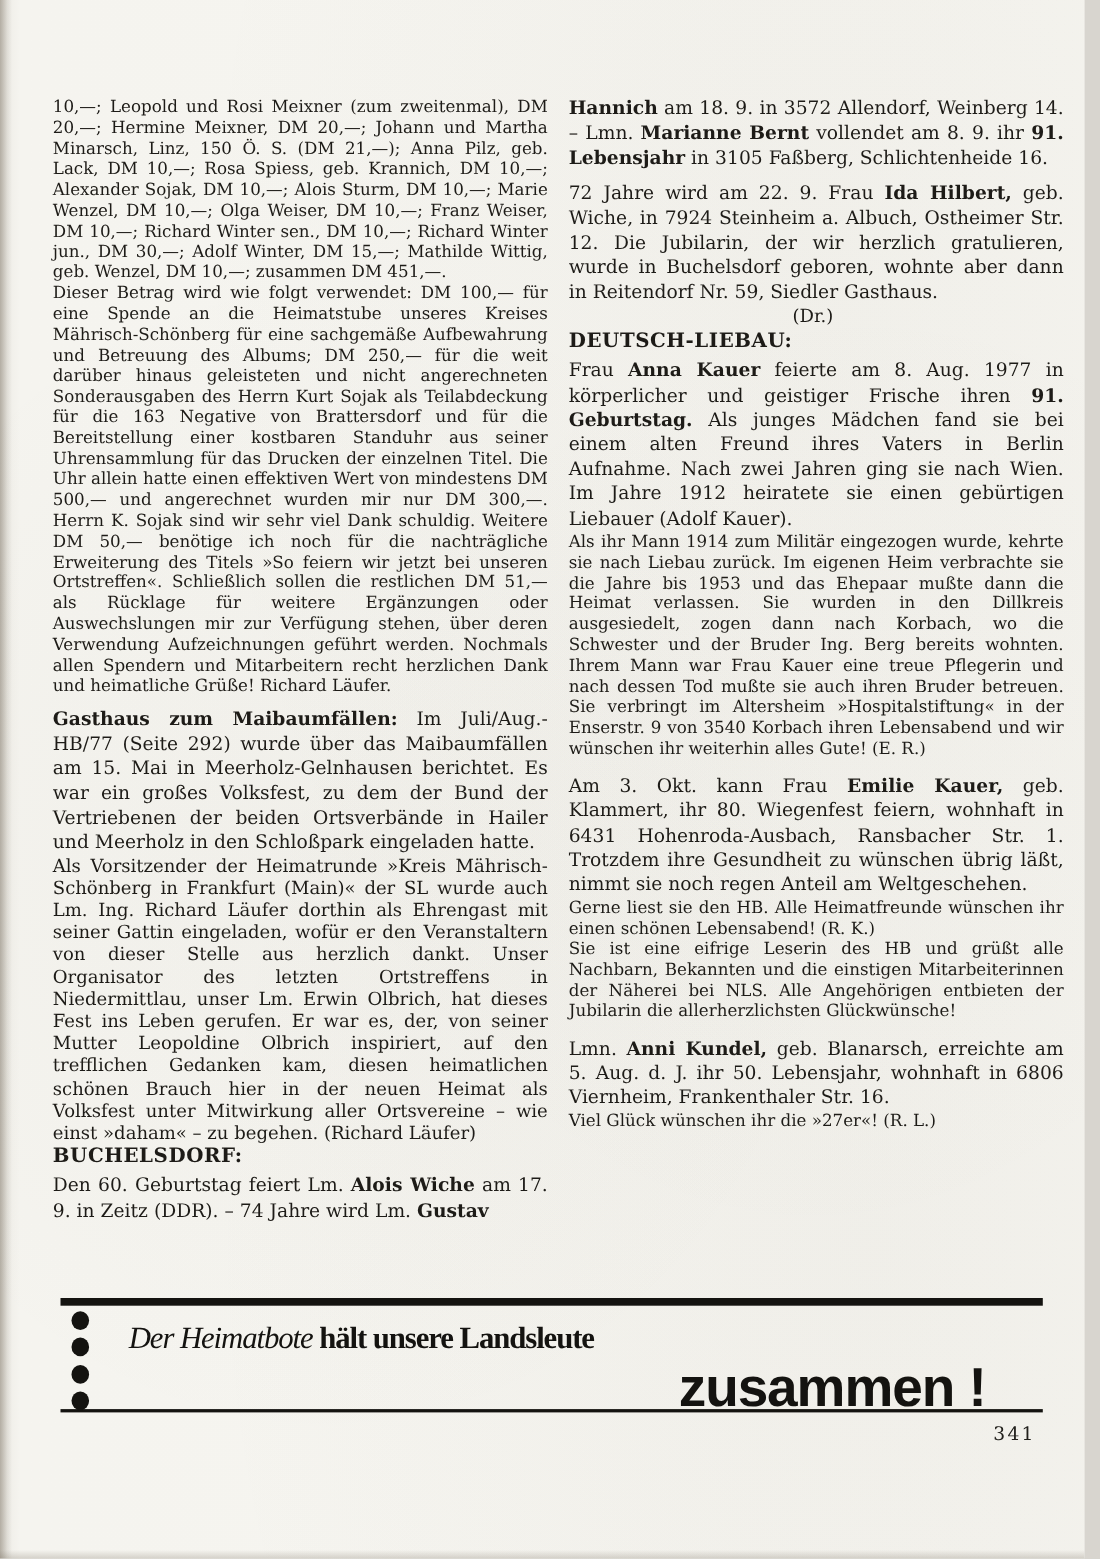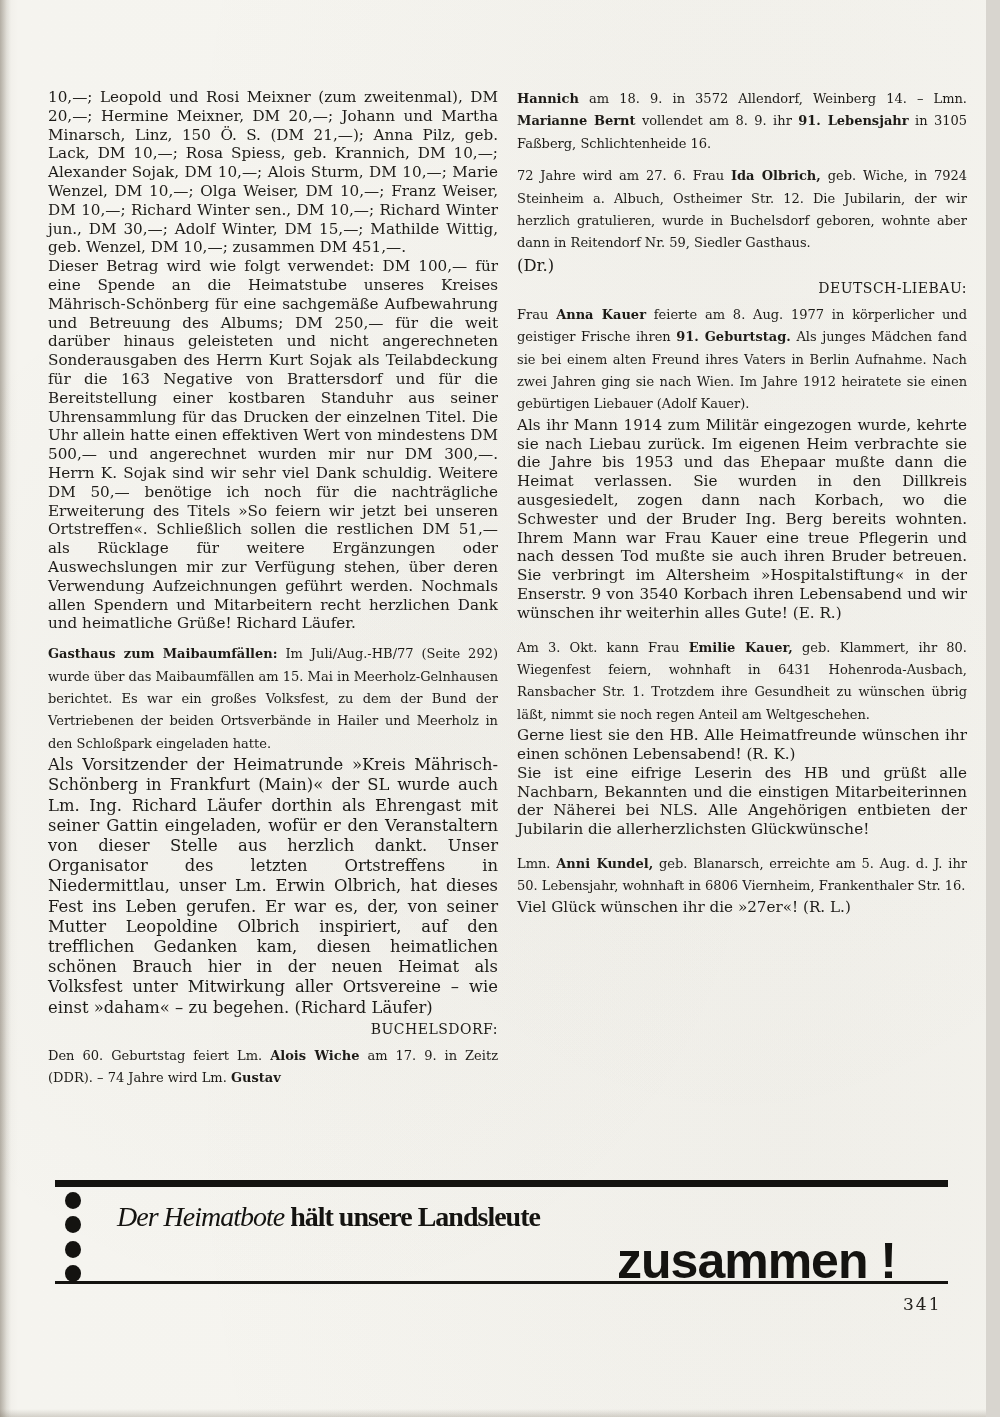--- a/index.html
+++ b/index.html
@@ -23,29 +23,29 @@
     position:absolute;left:0;bottom:0;width:100%;height:8px;
     background:linear-gradient(0deg, rgba(110,100,85,0.25), transparent);
   }
   .col{position:absolute;top:88px;width:450px;}
   .col-left{left:48px;}
   .col-right{left:517px;}
   p{margin:0;text-align:justify;hyphens:auto;}
   .b{font-weight:bold;}
   .small {font-size:15.2px;line-height:18.8px;}
   .medium{font-size:16.4px;line-height:20.2px;}
-  .large {font-size:13px;line-height:22.4px;}
+  .large {font-size:17px;line-height:22.4px;}
   .gap-s{margin-top:10px;}
   .gap-m{margin-top:14px;}
   .gap-l{margin-top:26px;}
   .heading{
-    font-weight:normal;font-size:14px;line-height:22px;
-    letter-spacing:0.5px;margin:0;text-align:right;
+    font-weight:bold;font-size:18px;line-height:22px;
+    letter-spacing:0.5px;margin:0;text-align:left;
   }
-  .sig-right{text-align:left;font-size:16.4px;line-height:22px;padding-right:6px;}
+  .sig-right{text-align:center;font-size:16.4px;line-height:22px;padding-right:6px;}
   .banner{
     position:absolute;left:55px;top:1180px;width:893px;height:104px;
     border-top:7px solid #141310;
     border-bottom:3px solid #141310;
     box-sizing:border-box;
   }
   .banner-dots{
     position:absolute;left:10px;top:5px;height:90px;
     display:flex;flex-direction:column;justify-content:space-between;
   }
@@ -78,21 +78,21 @@
     <p class="small"><span>10,—; Leopold und Rosi Meixner (zum zweitenmal), DM 20,—; Hermine Meixner, DM 20,—; Johann und Martha Minarsch, Linz, 150 Ö. S. (DM 21,—); Anna Pilz, geb. Lack, DM 10,—; Rosa Spiess, geb. Krannich, DM 10,—; Alexander Sojak, DM 10,—; Alois Sturm, DM 10,—; Marie Wenzel, DM 10,—; Olga Weiser, DM 10,—; Franz Weiser, DM 10,—; Richard Winter sen., DM 10,—; Richard Winter jun., DM 30,—; Adolf Winter, DM 15,—; Mathilde Wittig, geb. Wenzel, DM 10,—; zusammen DM 451,—.</span></p>
     <p class="small"><span>Dieser Betrag wird wie folgt verwendet: DM 100,— für eine Spende an die Heimatstube unseres Kreises Mährisch-Schönberg für eine sachgemäße Aufbewahrung und Betreuung des Albums; DM 250,— für die weit darüber hinaus geleisteten und nicht angerechneten Sonderausgaben des Herrn Kurt Sojak als Teilabdeckung für die 163 Negative von Brattersdorf und für die Bereitstellung einer kostbaren Standuhr aus seiner Uhrensammlung für das Drucken der einzelnen Titel. Die Uhr allein hatte einen effektiven Wert von mindestens DM 500,— und angerechnet wurden mir nur DM 300,—. Herrn K. Sojak sind wir sehr viel Dank schuldig. Weitere DM 50,— benötige ich noch für die nachträgliche Erweiterung des Titels »So feiern wir jetzt bei unseren Ortstreffen«. Schließlich sollen die restlichen DM 51,— als Rücklage für weitere Ergänzungen oder Auswechslungen mir zur Verfügung stehen, über deren Verwendung Aufzeichnungen geführt werden. Nochmals allen Spendern und Mitarbeitern recht herzlichen Dank und heimatliche Grüße! Richard Läufer.</span></p>
     <p class="large gap-s"><span class="b">Gasthaus zum Maibaumfällen:</span><span> Im Juli/Aug.-HB/77 (Seite 292) wurde über das Maibaumfällen am 15. Mai in Meerholz-Gelnhausen berichtet. Es war ein großes Volksfest, zu dem der Bund der Vertriebenen der beiden Ortsverbände in Hailer und Meerholz in den Schloßpark eingeladen hatte.</span></p>
     <p class="medium"><span>Als Vorsitzender der Heimatrunde »Kreis Mährisch-Schönberg in Frankfurt (Main)« der SL wurde auch Lm. Ing. Richard Läufer dorthin als Ehrengast mit seiner Gattin eingeladen, wofür er den Veranstaltern von dieser Stelle aus herzlich dankt. Unser Organisator des letzten Ortstreffens in Niedermittlau, unser Lm. Erwin Olbrich, hat dieses Fest ins Leben gerufen. Er war es, der, von seiner Mutter Leopoldine Olbrich inspiriert, auf den trefflichen Gedanken kam, diesen heimatlichen schönen Brauch hier in der neuen Heimat als Volksfest unter Mitwirkung aller Ortsvereine – wie einst »daham« – zu begehen. (Richard Läufer)</span></p>
     <h2 class="heading gap-l">BUCHELSDORF:</h2>
     <p class="large" style="margin-top:5px;"><span>Den 60. Geburtstag feiert Lm. </span><span class="b">Alois Wiche</span><span> am 17. 9. in Zeitz (DDR). – 74 Jahre wird Lm. </span><span class="b">Gustav</span></p>
   </div>
 
   <div class="col col-right">
     <p class="large"><span class="b">Hannich</span><span> am 18. 9. in 3572 Allendorf, Weinberg 14. – Lmn. </span><span class="b">Marianne Bernt</span><span> vollendet am 8. 9. ihr </span><span class="b">91. Lebensjahr</span><span> in 3105 Faßberg, Schlichtenheide 16.</span></p>
-    <p class="large gap-s"><span>72 Jahre wird am 27. 6. Frau </span><span class="b">Ida Olbrich,</span><span> geb. Wiche, in 7924 Steinheim a. Albuch, Ostheimer Str. 12. Die Jubilarin, der wir herzlich gratulieren, wurde in Buchelsdorf geboren, wohnte aber dann in Reitendorf Nr. 59, Siedler Gasthaus.</span></p>
+    <p class="large gap-s"><span>72 Jahre wird am 22. 9. Frau </span><span class="b">Ida Hilbert,</span><span> geb. Wiche, in 7924 Steinheim a. Albuch, Ostheimer Str. 12. Die Jubilarin, der wir herzlich gratulieren, wurde in Buchelsdorf geboren, wohnte aber dann in Reitendorf Nr. 59, Siedler Gasthaus.</span></p>
     <div class="sig-right">(Dr.)</div>
     <h2 class="heading gap-s">DEUTSCH-LIEBAU:</h2>
     <p class="large" style="margin-top:5px;"><span>Frau </span><span class="b">Anna Kauer</span><span> feierte am 8. Aug. 1977 in körperlicher und geistiger Frische ihren </span><span class="b">91. Geburtstag.</span><span> Als junges Mädchen fand sie bei einem alten Freund ihres Vaters in Berlin Aufnahme. Nach zwei Jahren ging sie nach Wien. Im Jahre 1912 heiratete sie einen gebürtigen Liebauer (Adolf Kauer).</span></p>
     <p class="small"><span>Als ihr Mann 1914 zum Militär eingezogen wurde, kehrte sie nach Liebau zurück. Im eigenen Heim verbrachte sie die Jahre bis 1953 und das Ehepaar mußte dann die Heimat verlassen. Sie wurden in den Dillkreis ausgesiedelt, zogen dann nach Korbach, wo die Schwester und der Bruder Ing. Berg bereits wohnten. Ihrem Mann war Frau Kauer eine treue Pflegerin und nach dessen Tod mußte sie auch ihren Bruder betreuen. Sie verbringt im Altersheim »Hospitalstiftung« in der Enserstr. 9 von 3540 Korbach ihren Lebensabend und wir wünschen ihr weiterhin alles Gute! (E. R.)</span></p>
     <p class="large gap-m"><span>Am 3. Okt. kann Frau </span><span class="b">Emilie Kauer,</span><span> geb. Klammert, ihr 80. Wiegenfest feiern, wohnhaft in 6431 Hohenroda-Ausbach, Ransbacher Str. 1. Trotzdem ihre Gesundheit zu wünschen übrig läßt, nimmt sie noch regen Anteil am Weltgeschehen.</span></p>
     <p class="small"><span>Gerne liest sie den HB. Alle Heimatfreunde wünschen ihr einen schönen Lebensabend! (R. K.)</span></p>
     <p class="small"><span>Sie ist eine eifrige Leserin des HB und grüßt alle Nachbarn, Bekannten und die einstigen Mitarbeiterinnen der Näherei bei NLS. Alle Angehörigen entbieten der Jubilarin die allerherzlichsten Glückwünsche!</span></p>
     <p class="large gap-m"><span>Lmn. </span><span class="b">Anni Kundel,</span><span> geb. Blanarsch, erreichte am 5. Aug. d. J. ihr 50. Lebensjahr, wohnhaft in 6806 Viernheim, Frankenthaler Str. 16.</span></p>
     <p class="small"><span>Viel Glück wünschen ihr die »27er«! (R. L.)</span></p>
   </div>

